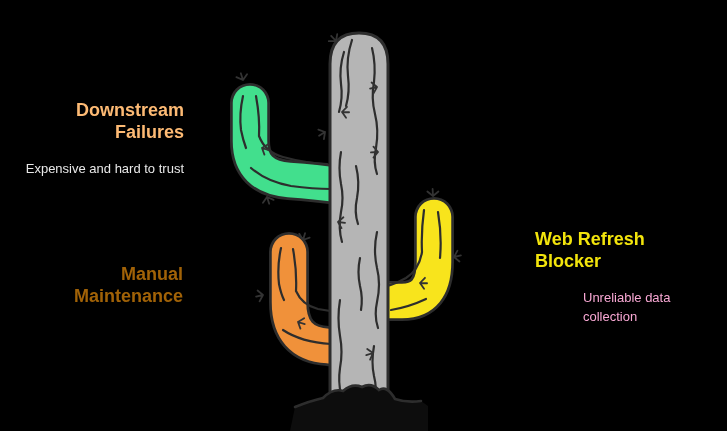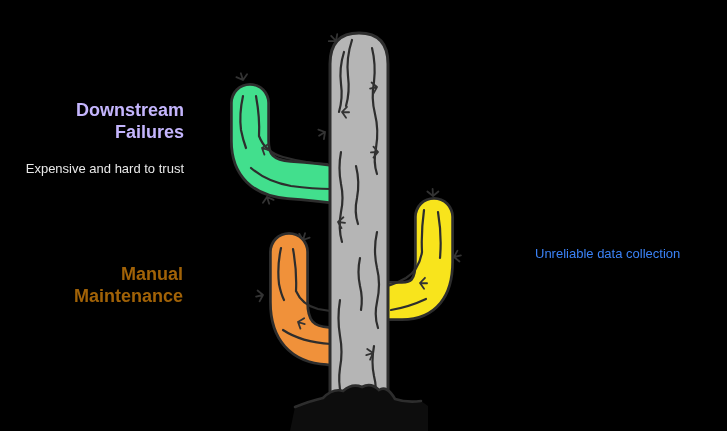--- a/index.html
+++ b/index.html
@@ -98,25 +98,26 @@
       <path transform="translate(420,283) rotate(100)" d="M0 0 L-6 -4 M0 0 L-1 -7 M0 0 L5 -5"></path>
     </g>
 
     <g>
       <path d="M295,407 Q310,401 323,398 Q333,388 343,391 Q352,383 362,387 Q371,382 379,390 Q387,385 395,399 Q407,403 421,401 L428,406 L428,431 L290,431 Z" fill="#0d0d0d"></path>
       <path class="groundline" d="M295,407 Q310,401 323,398 Q333,388 343,391 Q352,383 362,387 Q371,382 379,390 Q387,385 395,399 Q407,403 421,401" stroke="#2d2d2d"></path>
     </g>
   </svg>
 
   <div class="label align-right" id="lbl-downstream">
-    <div class="title" style="color: #c4b5fd;">Downstream Failures</div>
+    <div class="title" style="color: #fdba74;">Downstream Failures</div>
     <div class="subtitle" style="color: rgb(232, 232, 232);">Expensive and hard to trust</div>
   </div>
 
   <div class="label align-right" id="lbl-manual">
     <div class="title" style="color: #a16207;">Manual Maintenance</div>
   </div>
 
   <div class="label align-left" id="lbl-web">
-    <div class="subtitle" style="color: #3b82f6;">Unreliable data collection</div>
+    <div class="title" style="color: rgb(242, 228, 12);">Web Refresh Blocker</div>
+    <div class="subtitle" style="color: #f9a8d4; margin-left: 48px;">Unreliable data collection</div>
   </div>
 
 </div>
 
 </body></html>

